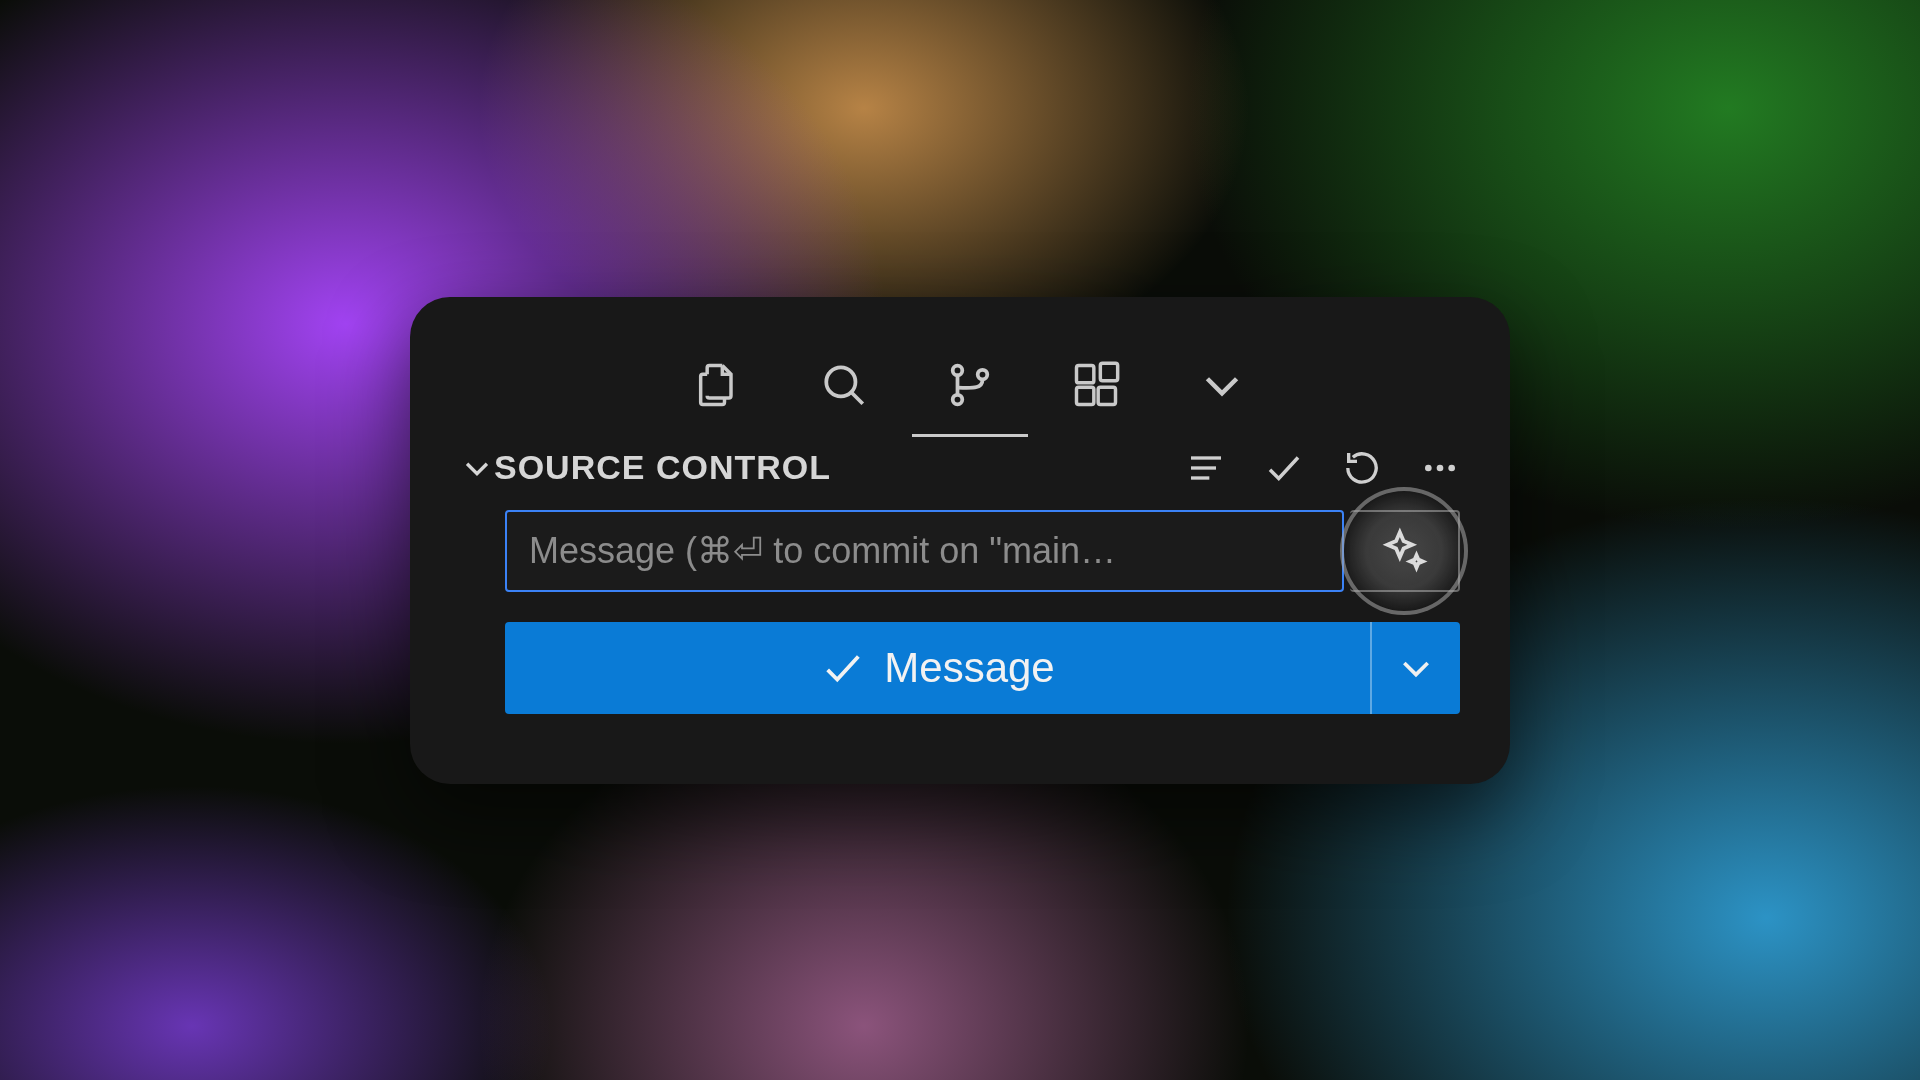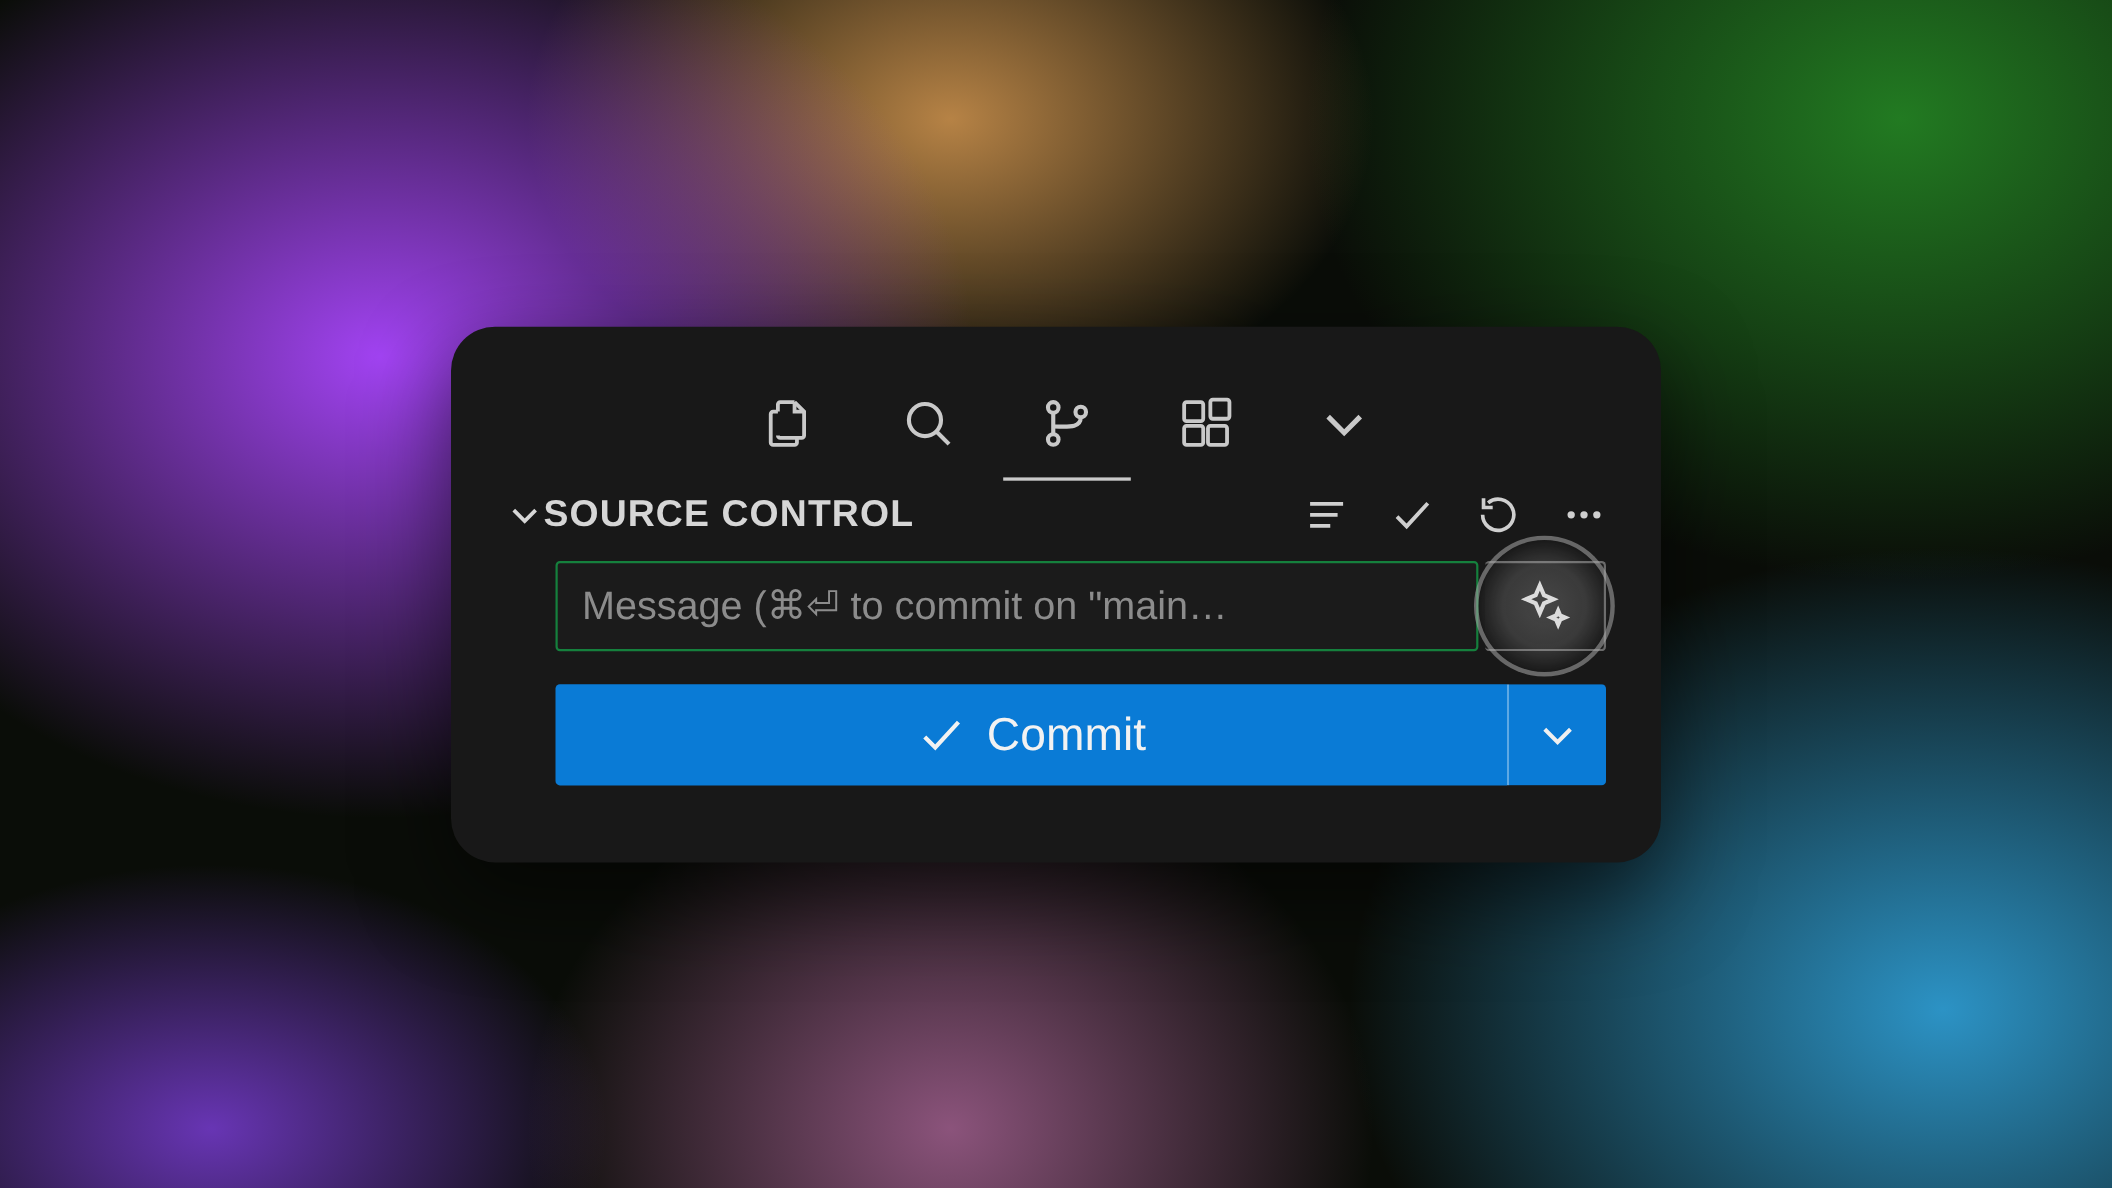--- a/index.html
+++ b/index.html
@@ -39,21 +39,21 @@
     content:""; position:absolute; bottom:-24px; left:-30px; right:-30px; height:3px; background:#c9c9c9;
   }
   .section-head {
     display:flex; align-items:center; color:#d6d6d6; margin-bottom:22px;
   }
   .section-title { font-size:34px; font-weight:700; letter-spacing:1px; }
   .section-actions { margin-left:auto; display:flex; align-items:center; gap:38px; color:#cfcfcf; }
   .action-btn { width:40px; height:40px; display:flex; align-items:center; justify-content:center; cursor:pointer; }
   .input-row { display:flex; align-items:center; gap:10px; padding:0 0 0 45px; margin-bottom:30px; position:relative; }
   .msg-input {
-    flex:1; height:82px; background:#1b1b1b; border:2px solid #15803d;
+    flex:1; height:82px; background:#1b1b1b; border:2px solid #3b82f6;
     border-radius:4px; font-size:36px; color:#cfcfcf; padding:0 22px;
     caret-color:#cfcfcf; outline:none;
   }
   .msg-input::placeholder { color:#8c8c8c; }
   .ai-btn {
     width:110px; height:82px; background:#1b1b1b; border:2px solid #6a6a6a; border-left:none;
     border-radius:4px; margin-left:-4px; display:flex; align-items:center; justify-content:center;
     color:#e2e2e2; cursor:pointer; position:relative;
   }
   .ai-highlight {
@@ -186,21 +186,21 @@
     </div>
   </div>
 
   <div class="commit-row">
     <div class="commit-btn">
       <span>
         <svg width="46" height="46" viewBox="0 0 24 24" fill="none" stroke="currentColor" stroke-width="2">
           <polyline points="4 13 9 18 20 6"></polyline>
         </svg>
       </span>
-      <span>Commit</span>
+      <span>Message</span>
     </div>
     <div class="commit-dd" title="Commit Options">
       <span>
         <svg width="40" height="40" viewBox="0 0 24 24" fill="none" stroke="currentColor" stroke-width="2.2">
           <polyline points="5 9 12 16 19 9"></polyline>
         </svg>
       </span>
     </div>
   </div>
 

